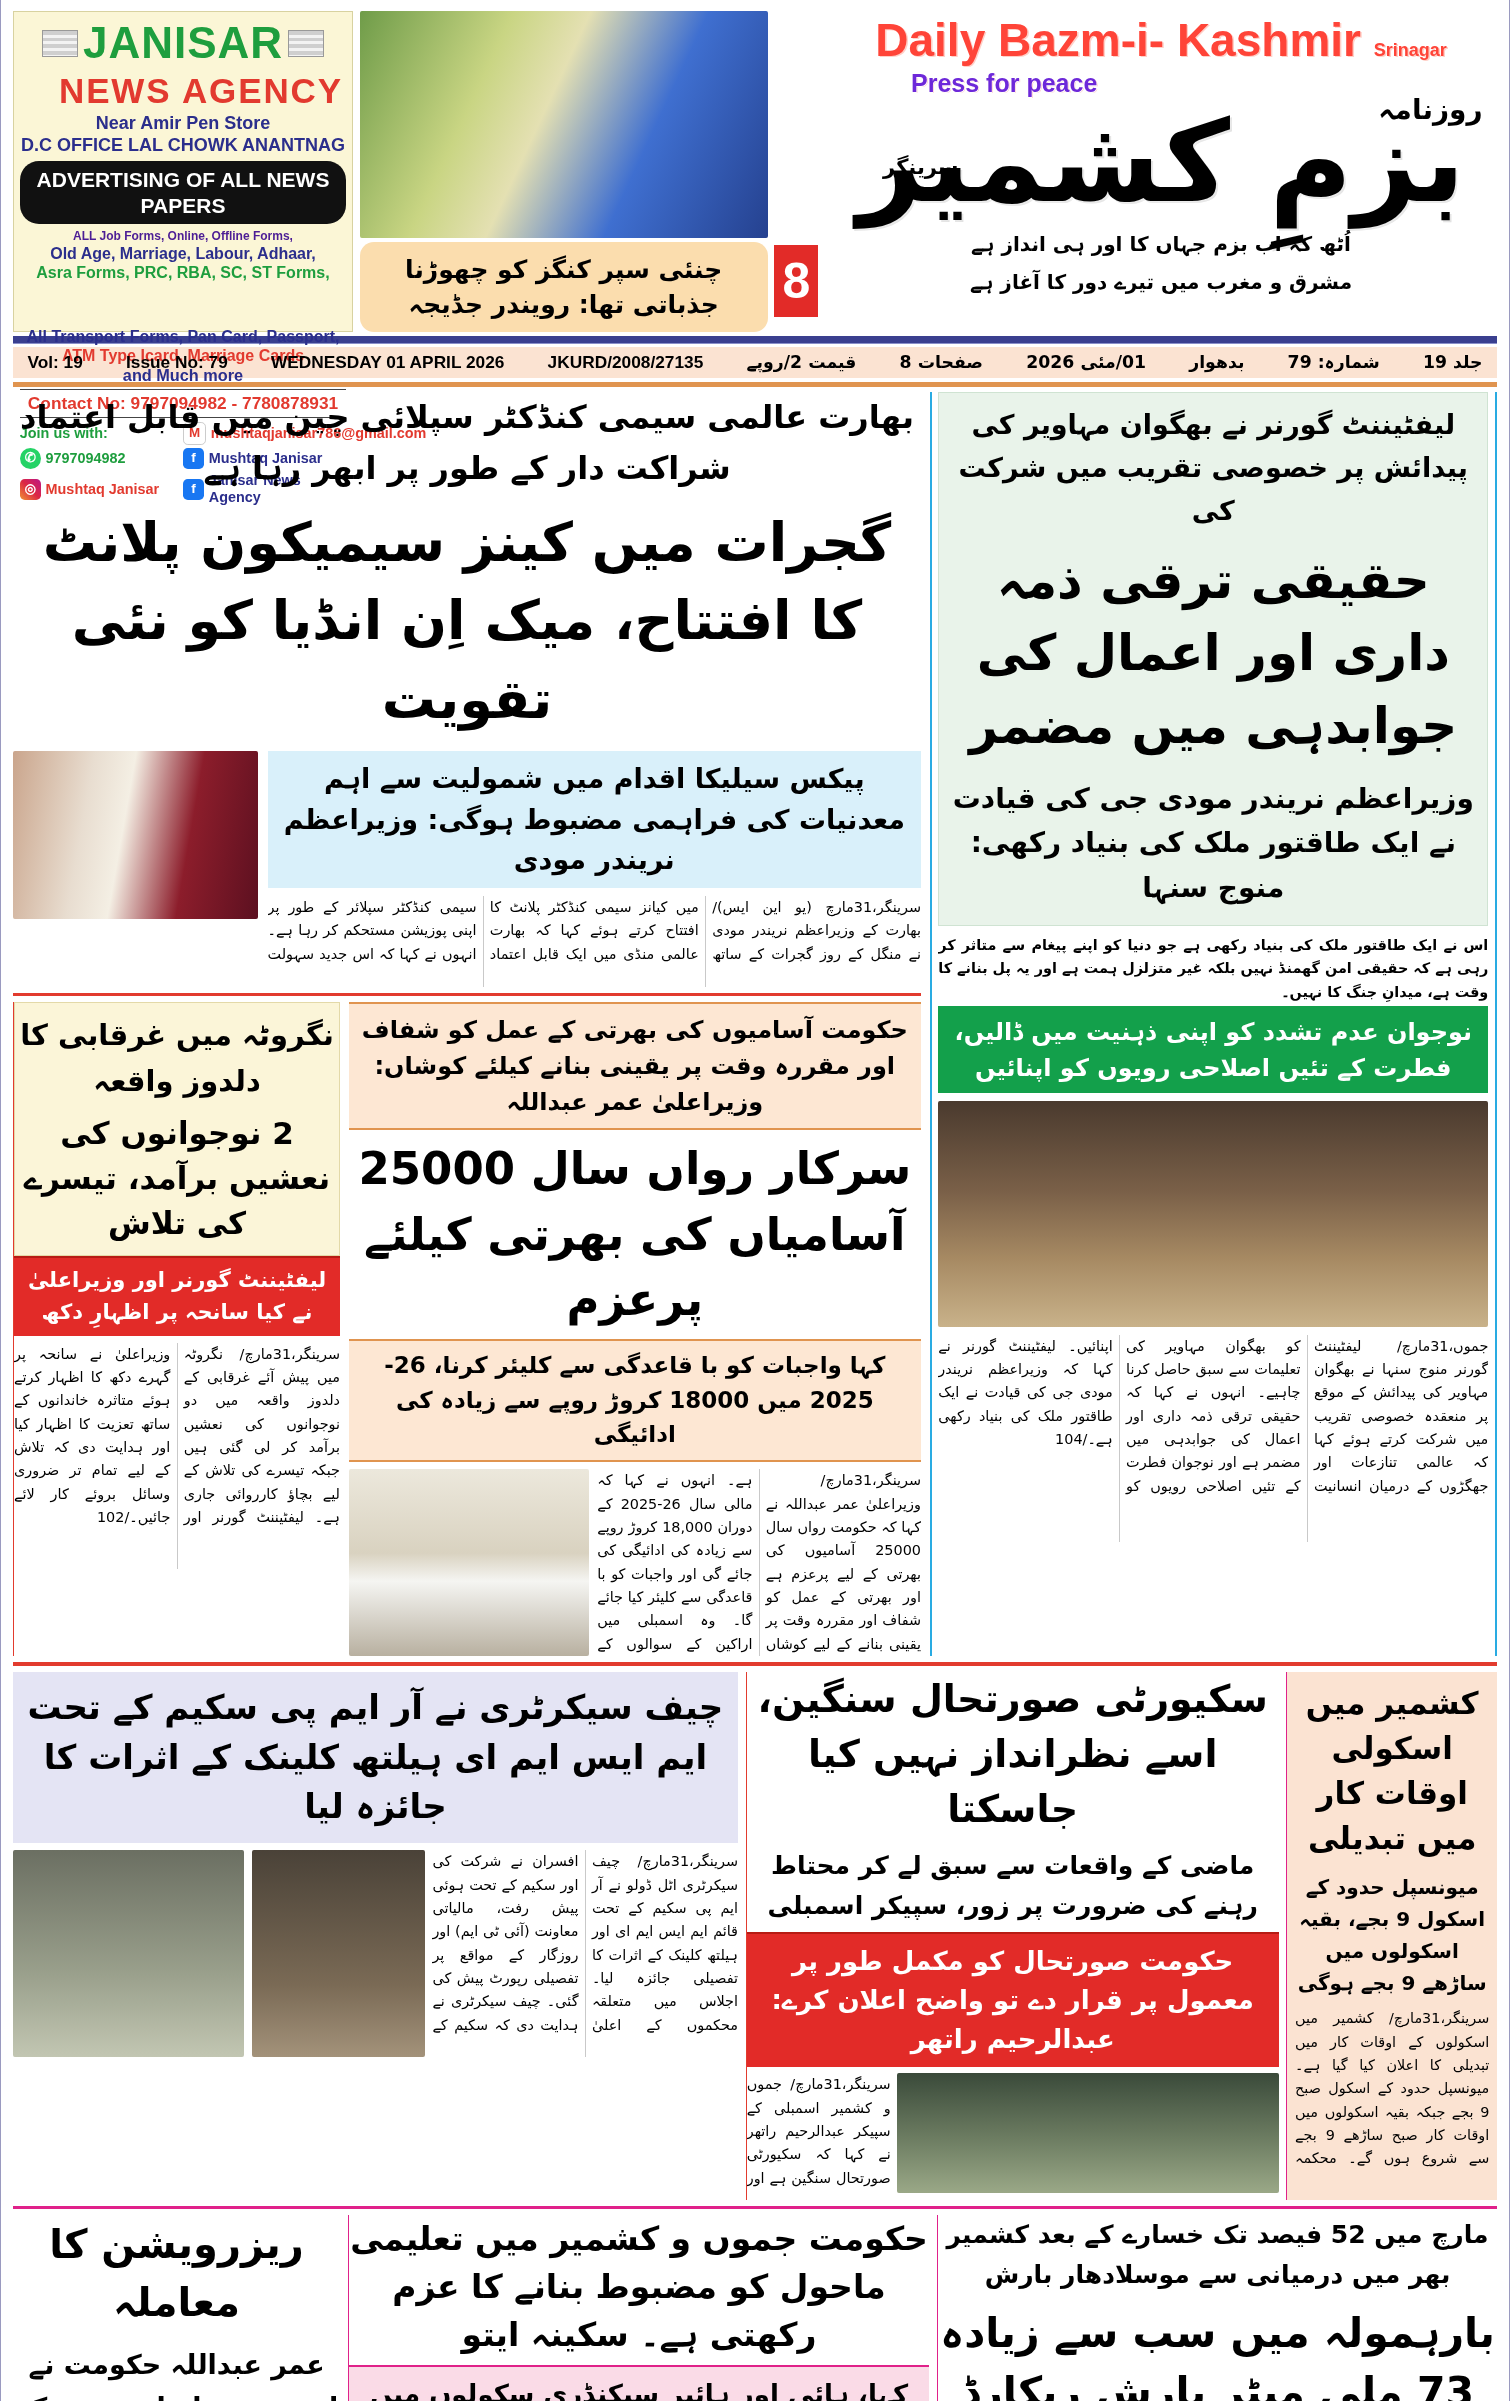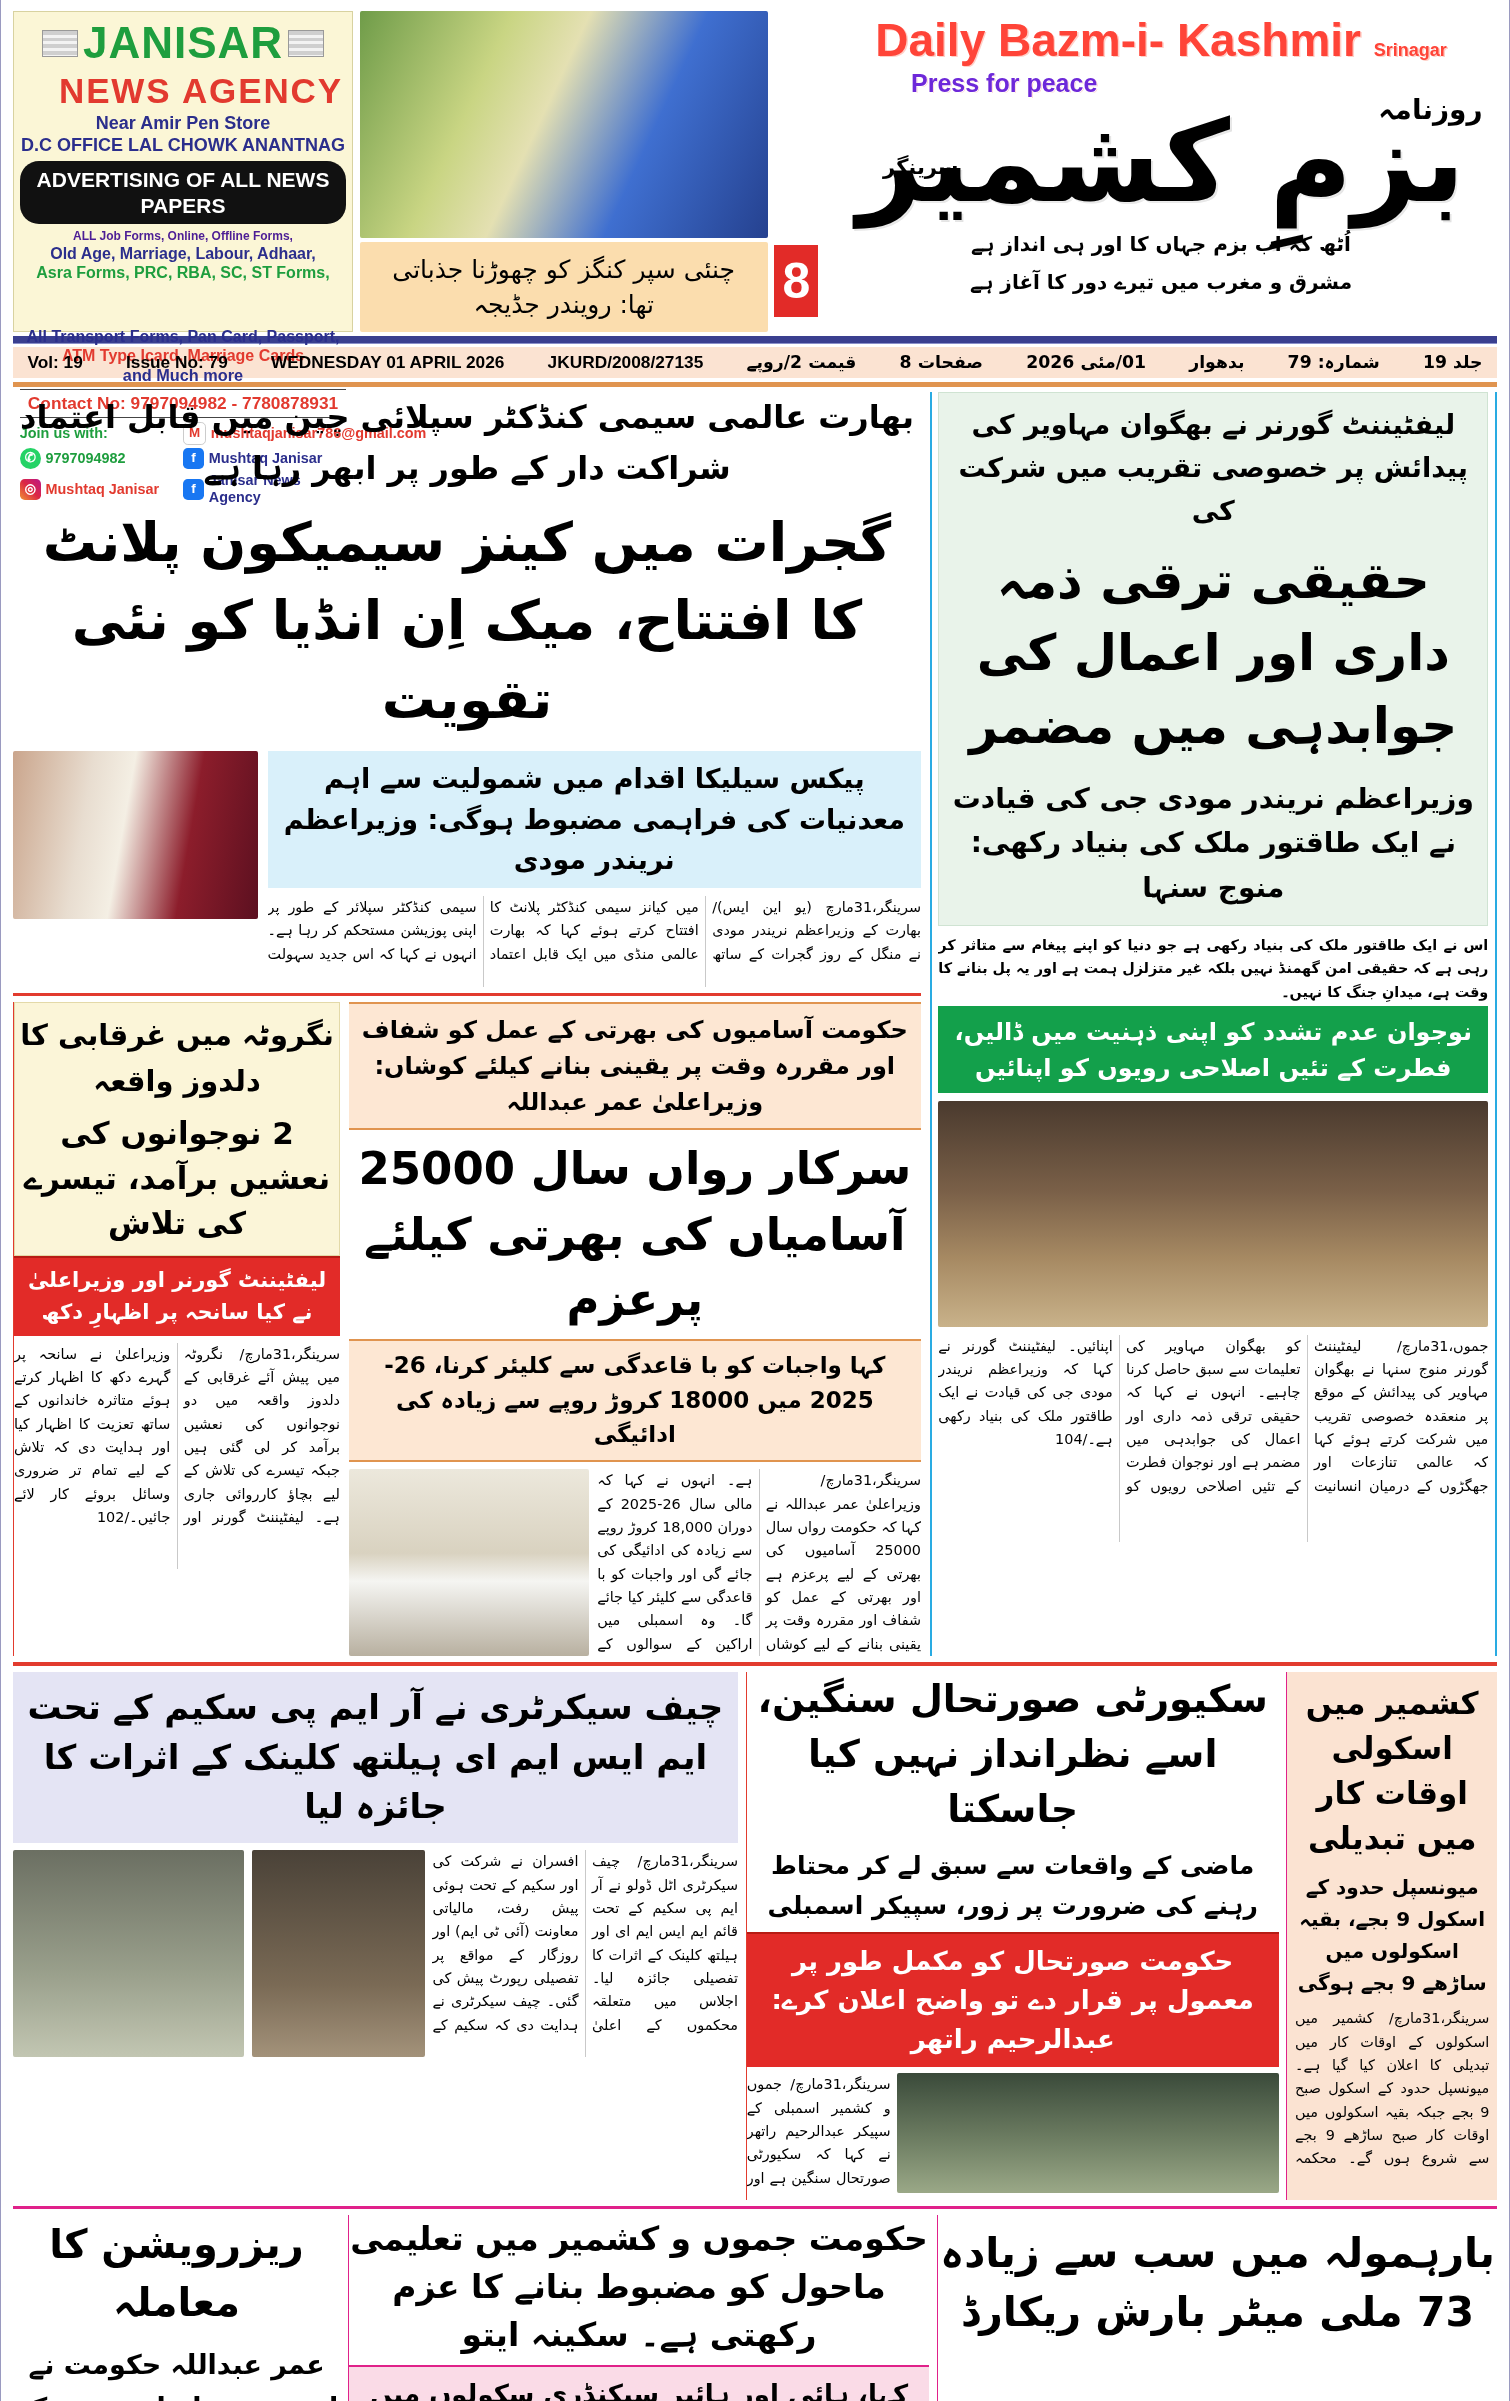--- a/index.html
+++ b/index.html
@@ -29,22 +29,22 @@
   .sic{width:21px;height:21px;border-radius:4.8px;display:inline-flex;align-items:center;justify-content:center;
        color:#fff;font-weight:bold;font-size:13.4px;flex:0 0 auto;}
   .sic.wa{background:#25d366;border-radius:50%;}
   .sic.ig{background:linear-gradient(45deg,#f09433,#dc2743,#bc1888);}
   .sic.fb{background:#1877f2;}
   .sic.gm{background:#fff;color:#e23a2f;border:1px solid #ccc;}
   .grn{color:#1e9e3e;}.red{color:#e23a2f;}.nvy{color:#2b2e8c;}
   .photo-col{width:408px;display:flex;flex-direction:column;}
   .photo-jadeja{height:231px;border-radius:2.9px;
      background:linear-gradient(115deg,#6f9c49 0%,#c9d583 30%,#e4e0b2 45%,#3f6fd0 68%,#25418f 100%);}
-  .cricket-cap{margin-top:4.8px;background:#fbddae;border-radius:2px;padding:9.6px 12.5px;
-     font-weight:normal;font-size:25px;text-align:center;line-height:1.4;}
+  .cricket-cap{margin-top:4.8px;background:#fbddae;border-radius:14px;padding:9.6px 12.5px;
+     font-weight:bold;font-size:25px;text-align:center;line-height:1.4;}
   .badge8{width:44px;height:72px;background:#e22b28;color:#fff;font-weight:bold;font-size:50px;
      display:flex;align-items:center;justify-content:center;align-self:flex-end;margin-bottom:14.4px;}
   .masthead{flex:1;position:relative;padding-top:2.9px;}
   .mh-en{color:#ff4438;font-weight:bold;font-size:46px;text-align:center;text-shadow:1.4px 1.4px 0 #ffd0c8;}
   .mh-city{font-size:18px;color:#ff4438;font-weight:bold;}
   .mh-slogan{color:#6d28d9;font-weight:bold;font-size:25px;margin:1.9px 0 0 86px;text-shadow:0.5px 0.5px 0 #fff,1px 1px 0 #fbb;}
   .mh-roznama{position:absolute;top:82px;right:14.4px;font-size:28px;font-weight:bold;}
   .mh-srinagar{position:absolute;top:144px;left:58px;font-size:21px;font-weight:bold;}
   .mh-title{font-size:113px;font-weight:bold;text-align:center;line-height:1.05;margin-top:4.8px;
      text-shadow:0 0 8.6px #fff,1.9px 1.9px 0 #ddd;}
@@ -265,20 +265,21 @@
 
     </div>
 
     <div style="flex:1" class="vdiv-pink zone">
       <div class="headline ur" style="font-size:33px">حکومت جموں و کشمیر میں تعلیمی ماحول کو مضبوط بنانے کا عزم رکھتی ہے۔ سکینہ ایتو</div>
       <div class="strip pinkbg ur" style="font-size:26px;margin-top:6.7px">کہا، ہائی اور ہائیر سیکنڈری سکولوں میں ووکیشنل اور سکل بیسڈ ٹریڈز متعارف کئے گئے ہیں</div>
 
     </div>
 
     <div style="width:560px" class="vdiv-pink zone">
+      <div class="kicker ur" style="font-size:25px">مارچ میں 52 فیصد تک خسارے کے بعد کشمیر بھر میں درمیانی سے موسلادھار بارش</div>
       <div class="headline ur" style="font-size:41px;margin-top:8.6px">بارہمولہ میں سب سے زیادہ 73 ملی میٹر بارش ریکارڈ</div>
 
     </div>
   </div>
 
  </div>
 </div>
 
 
 </body></html>

